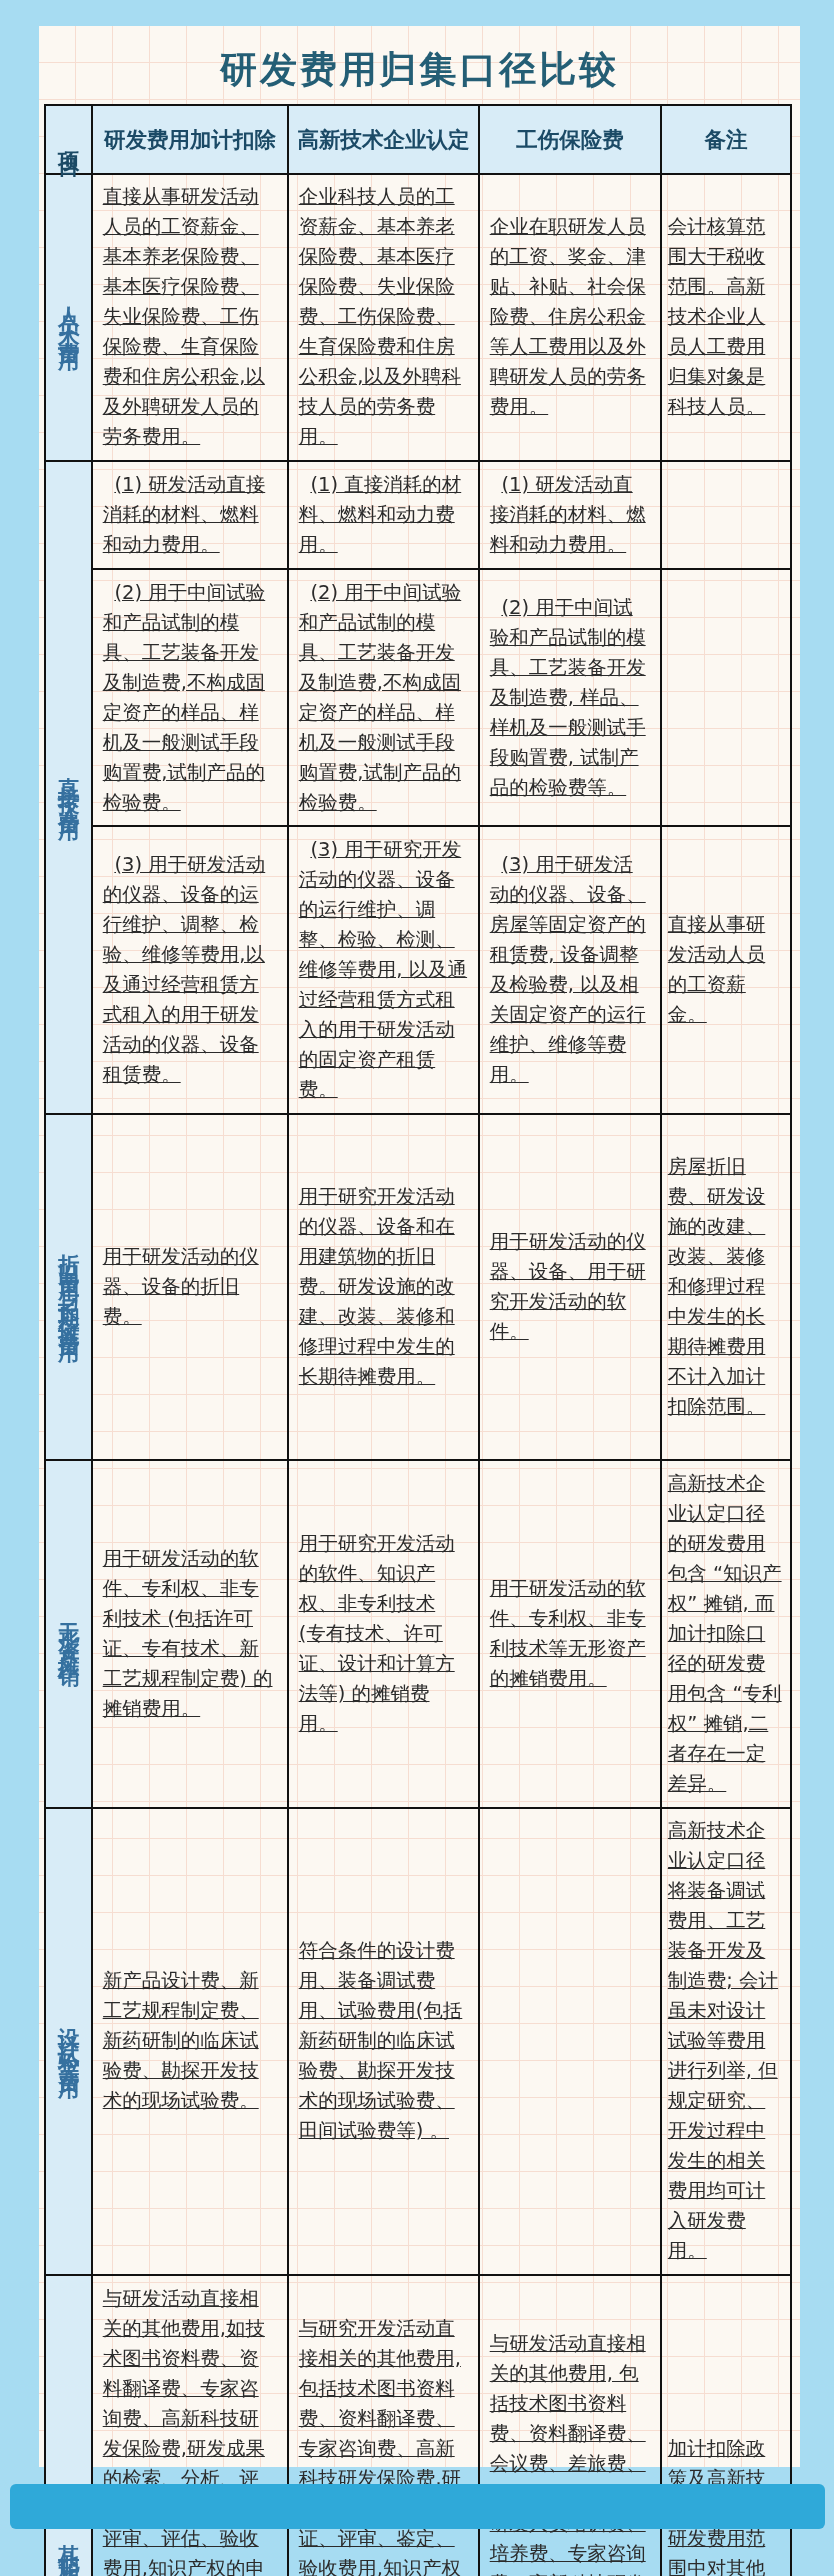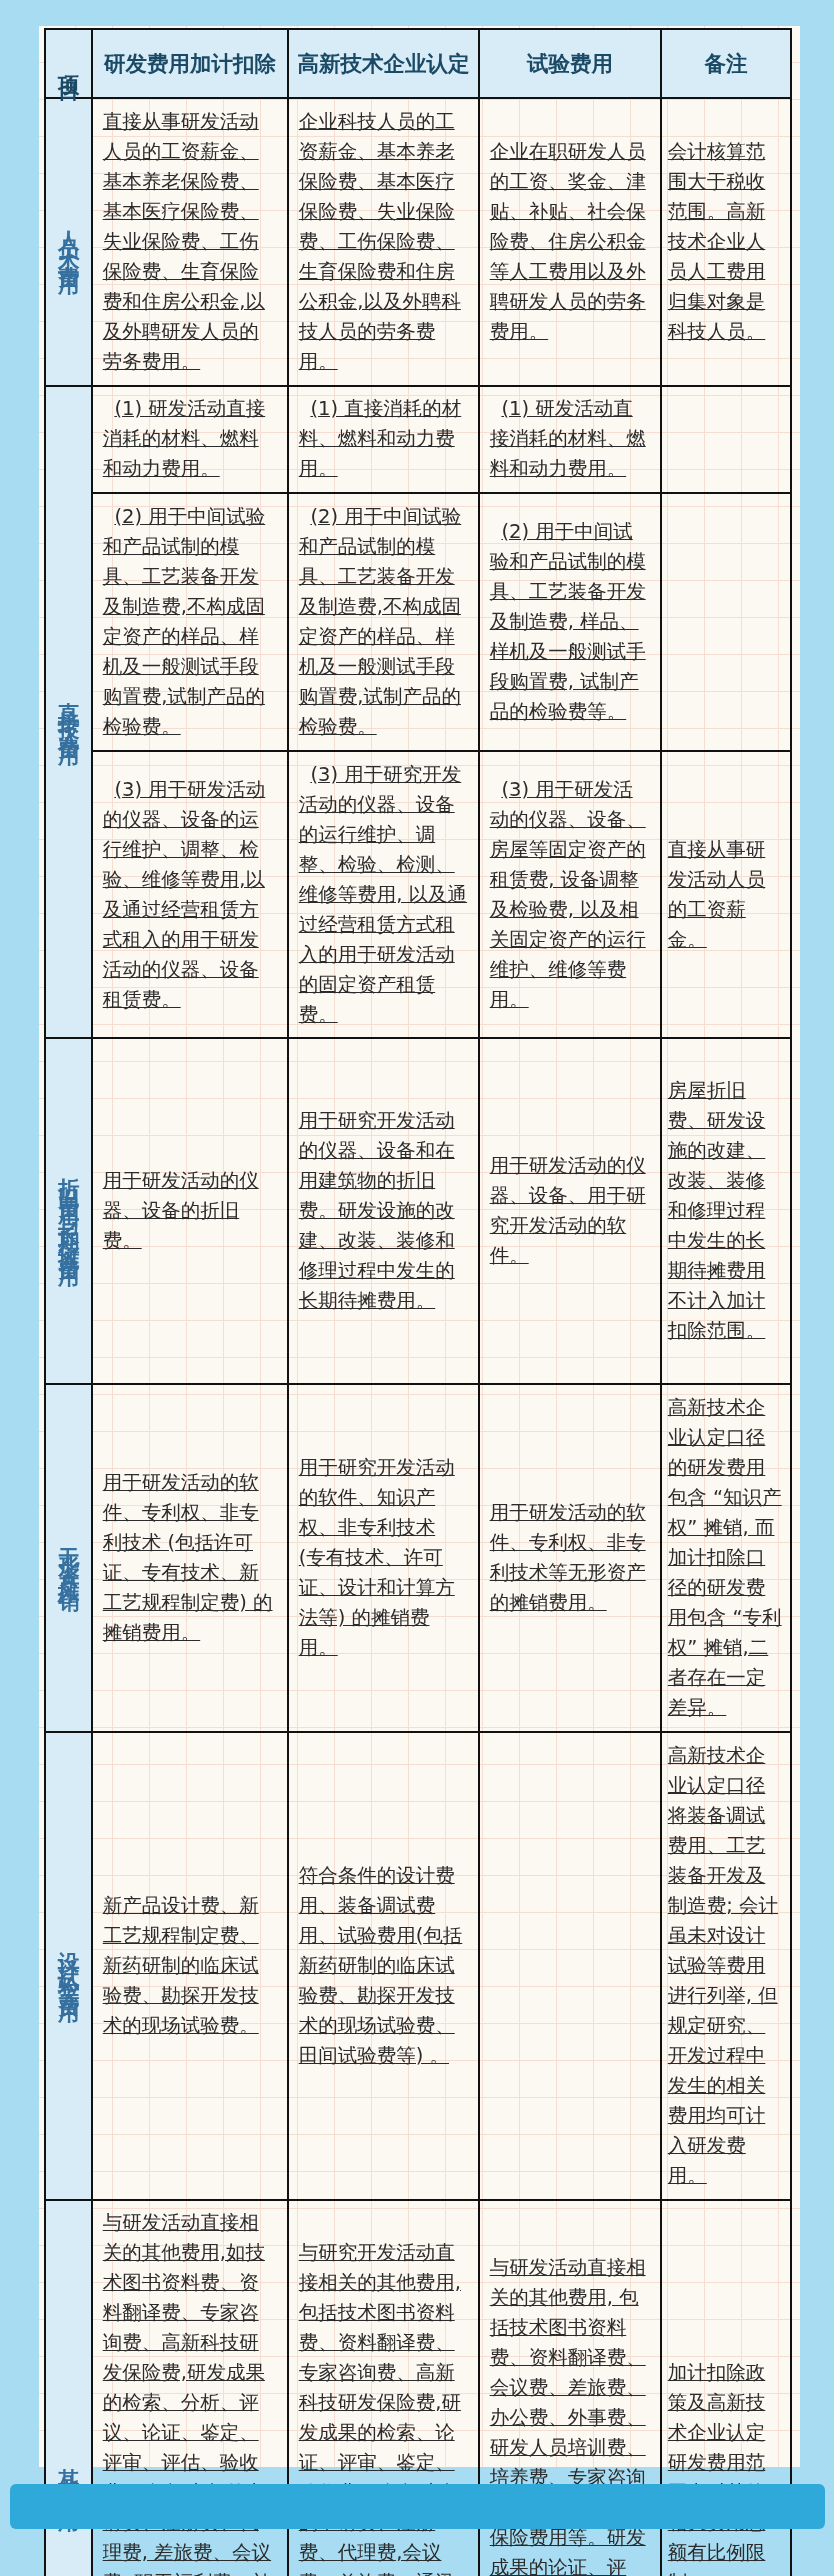--- a/index.html
+++ b/index.html
@@ -63,36 +63,37 @@
   tr.r2c{height:205px;}
   tr.r3{height:346px;}
   tr.r4{height:341px;}
   tr.r5{height:390px;}
   tr.r6{height:424px;}
 </style>
 </head>
 <body>
 
 <div class="paper">
+  <h1 class="title">研发费用归集口径比较</h1>
 
   <table class="cmp">
     <colgroup>
       <col style="width:47px">
       <col style="width:196px">
       <col style="width:191px">
       <col style="width:182px">
       <col style="width:130px">
     </colgroup>
 
     <tbody>
         <tr class="r-head">
       <th class="corner"><span class="vlabel">项目</span></th>
       <th>研发费用加计扣除</th>
       <th>高新技术企业认定</th>
-      <th>试验费用</th>
+      <th>工伤保险费</th>
       <th>备注</th>
     </tr>
 
     <tr class="r1">
       <th class="rowlab"><span class="vlabel">人员人工费用</span></th>
       <td>直接从事研发活动人员的工资薪金、基本养老保险费、基本医疗保险费、失业保险费、工伤保险费、生育保险费和住房公积金,以及外聘研发人员的劳务费用。</td>
       <td>企业科技人员的工资薪金、基本养老保险费、基本医疗保险费、失业保险费、工伤保险费、生育保险费和住房公积金,以及外聘科技人员的劳务费用。</td>
       <td>企业在职研发人员的工资、奖金、津贴、补贴、社会保险费、住房公积金等人工费用以及外聘研发人员的劳务费用。</td>
       <td class="c4">会计核算范围大于税收范围。高新技术企业人员人工费用归集对象是科技人员。</td>
     </tr>

